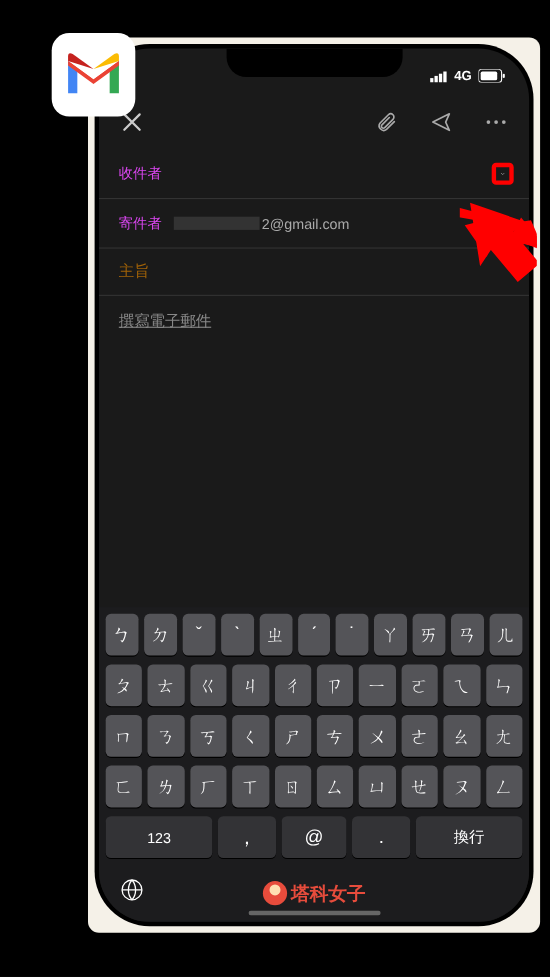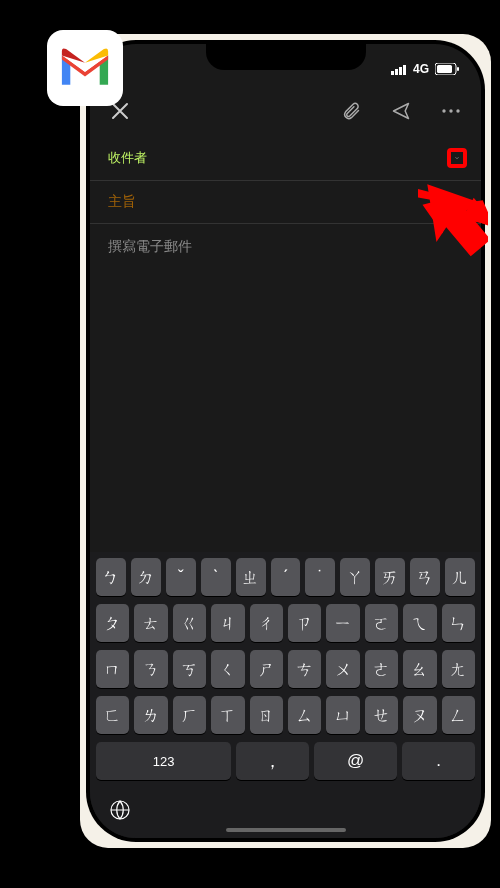--- a/index.html
+++ b/index.html
@@ -27,21 +27,21 @@
     }
     .gmail-badge svg { width: 56px; height: 42px; }
 
     .phone-frame {
       position: absolute;
       top: 34px;
       left: 80px;
       width: 411px;
       height: 814px;
       background: #f5f1e8;
-      border-radius: 28px;
+      border-radius: 10px;
       padding: 6px;
     }
     .phone-inner {
       width: 100%;
       height: 100%;
       background: #000;
       border-radius: 50px;
       padding: 4px;
     }
     .screen {
@@ -91,21 +91,21 @@
     .close-btn { color: #ccc; }
 
     .field-row {
       display: flex;
       align-items: center;
       padding: 12px 18px;
       border-bottom: 1px solid #333;
       min-height: 42px;
     }
     .field-label {
-      color: #bef264;
+      color: #d946ef;
       font-size: 13px;
       min-width: 50px;
     }
     .field-value {
       color: #aaa;
       font-size: 13px;
       flex: 1;
     }
     .censor {
       display: inline-block;
@@ -135,20 +135,21 @@
     .subject-row {
       padding: 12px 18px;
       border-bottom: 1px solid #333;
       color: #a16207;
       font-size: 14px;
     }
     .body-row {
       padding: 14px 18px;
       color: #888;
       font-size: 14px;
+      text-decoration: underline;
     }
 
     .keyboard {
       position: absolute;
       bottom: 0;
       left: 0;
       right: 0;
       background: #1c1c1e;
       padding: 6px 4px 4px 4px;
     }
@@ -316,20 +317,31 @@
       <div class="field-row">
         <span class="field-label">收件者</span>
         <span class="field-value"></span>
         <div class="chevron highlight-box">
           <svg width="16" height="16" viewBox="0 0 16 16">
               <path d="M3 6 L8 11 L13 6" fill="none" stroke="#ccc" stroke-width="2" stroke-linecap="round"></path>
             </svg>
         </div>
       </div>
 
+      <div class="field-row">
+        <span class="field-label">寄件者</span>
+        <span class="field-value">
+          <span class="censor"></span><span>2@gmail.com</span>
+        </span>
+        <div class="chevron">
+          <svg width="16" height="16" viewBox="0 0 16 16">
+              <path d="M3 6 L8 11 L13 6" fill="none" stroke="#aaa" stroke-width="2" stroke-linecap="round"></path>
+            </svg>
+        </div>
+      </div>
 
       <div class="subject-row">
         <span>主旨</span>
       </div>
 
       <div class="body-row">
         <span>撰寫電子郵件</span>
       </div>
 
       <div class="keyboard">
@@ -380,27 +392,32 @@
             <div class="key">ㄩ</div>
             <div class="key">ㄝ</div>
             <div class="key">ㄡ</div>
             <div class="key">ㄥ</div>
           </div>
         <div class="kb-row bottom-row">
           <div class="key key-dark key-123">123</div>
           <div class="key key-dark key-comma">，</div>
           <div class="key key-dark key-at">@</div>
           <div class="key key-dark key-dot">.</div>
+          <div class="key key-return">換行</div>
         </div>
         <div class="kb-footer">
           <div class="globe-btn">
             <svg width="24" height="24" viewBox="0 0 24 24">
                 <circle cx="12" cy="12" r="9" fill="none" stroke="#fff" stroke-width="1.2"></circle>
                 <path d="M3 12 h18 M12 3 a14 14 0 010 18 M12 3 a14 14 0 000 18" fill="none" stroke="#fff" stroke-width="1.2"></path>
               </svg>
           </div>
+          <div class="watermark">
+            <span class="watermark-icon"></span>
+            <span>塔科女子</span>
+          </div>
         </div>
         <div class="home-indicator"></div>
       </div>
 
     </div>
   </div>
 </div>
 
 </body></html>

